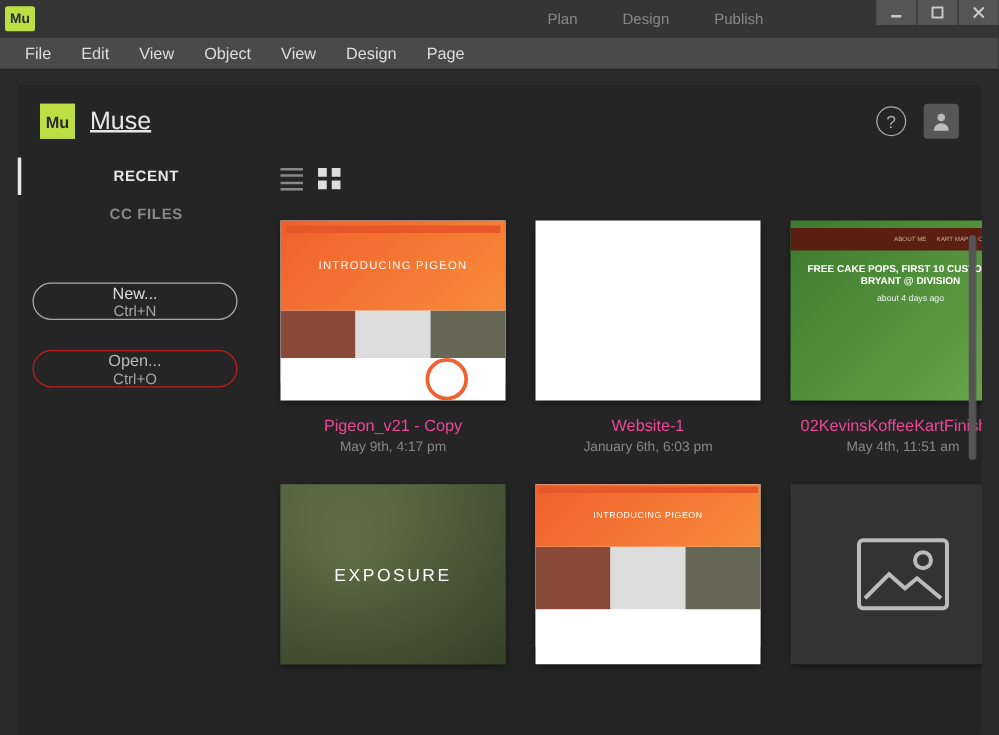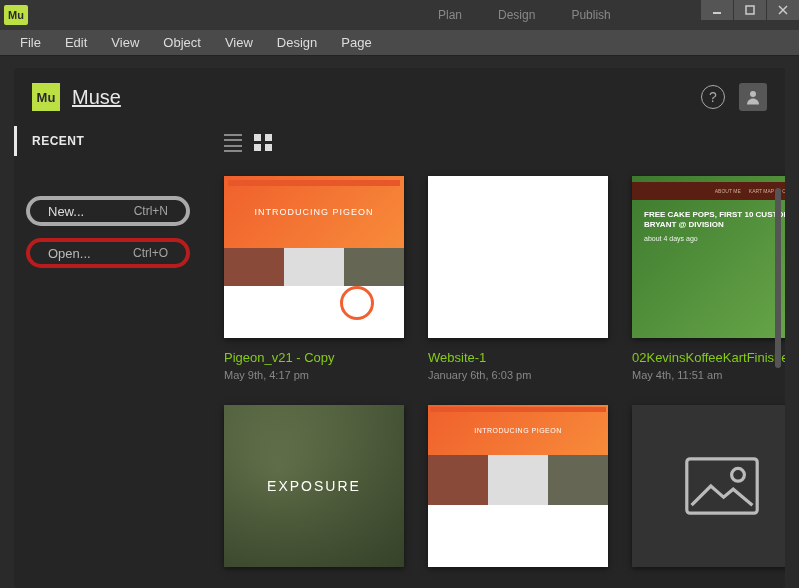--- a/index.html
+++ b/index.html
@@ -16,38 +16,38 @@
 .menuitem { padding: 16px 12px; color: #ddd; font-size: 13px; cursor: pointer; }
 .workspace { height: 532px; padding: 12px 14px 0 14px; }
 .panel { width: 100%; height: 100%; background: #252525; border-radius: 4px; position: relative; overflow: hidden; }
 .panel-header { height: 58px; display: flex; align-items: center; padding: 0 18px; }
 .mu-box { width: 28px; height: 28px; border: 2px solid #bce044; background: #bce044; color: #2a2a2a; font-weight: bold; font-size: 13px; display: flex; align-items: center; justify-content: center; margin-right: 12px; }
 .app-title { font-size: 20px; color: #e8e8e8; font-weight: 300; text-decoration: underline; }
 .header-right { margin-left: auto; display: flex; align-items: center; gap: 14px; }
 .help-circle { width: 24px; height: 24px; border: 1px solid #aaa; border-radius: 50%; display: flex; align-items: center; justify-content: center; color: #aaa; font-size: 14px; cursor: pointer; }
 .user-box { width: 28px; height: 28px; background: #575757; border-radius: 3px; display: flex; align-items: center; justify-content: center; cursor: pointer; }
 .user-box svg { width: 18px; height: 18px; fill: #bbb; }
-.panel-body { display: flex; height: calc(100% - 58px); }
+.panel-body { display: flex; height: calc(100% - 58px); text-align: center; }
 .sidebar { width: 200px; padding: 0 12px 0 0; }
 .side-tab { padding: 8px 0 8px 18px; color: #888; font-size: 12px; font-weight: bold; letter-spacing: 0.5px; cursor: pointer; }
 .side-tab.active { color: #e8e8e8; border-left: 3px solid #e8e8e8; padding-left: 15px; }
 .side-actions { margin-top: 40px; padding: 0 12px; }
-.pill-btn { border: 4px solid #b91c1c; border-radius: 20px; height: 30px; display: flex; align-items: center; justify-content: space-between; padding: 0 18px; color: #bbb; font-size: 13px; margin-bottom: 12px; cursor: pointer; }
+.pill-btn { border: 1px solid #b91c1c; border-radius: 20px; height: 30px; display: flex; align-items: center; justify-content: space-between; padding: 0 18px; color: #bbb; font-size: 13px; margin-bottom: 24px; cursor: pointer; flex-direction: column; }
 .pill-btn.primary { border-color: #aaa; color: #ddd; }
 .shortcut { color: #a3a3a3; font-size: 12px; }
 .content { flex: 1; padding: 50px 26px 0 10px; overflow-y: auto; position: relative; }
 .toggles { position: absolute; top: 8px; left: 10px; display: flex; gap: 12px; }
 .toggle-btn { width: 18px; height: 18px; cursor: pointer; display: flex; flex-direction: column; justify-content: space-between; }
 .list-lines span { height: 2px; background: #888; display: block; }
 .toggle-btn.grid-view { flex-direction: row; flex-wrap: wrap; gap: 2px; }
 .grid-cell { width: 7px; height: 7px; background: #ddd; }
 .cards { display: grid; grid-template-columns: repeat(3, 180px); gap: 24px 24px; }
 .card { cursor: pointer; }
-.thumb { width: 180px; height: 162px; background: #fff; position: relative; overflow: hidden; box-shadow: 0 2px 6px rgba(0,0,0,0.5); }
-.thumb-title { font-size: 13px; color: #84cc16; margin-top: 12px; white-space: nowrap; overflow: hidden; text-overflow: ellipsis; }
+.thumb { width: 180px; height: 144px; background: #fff; position: relative; overflow: hidden; box-shadow: 0 2px 6px rgba(0,0,0,0.5); }
+.thumb-title { font-size: 13px; color: #ec4899; margin-top: 12px; white-space: nowrap; overflow: hidden; text-overflow: ellipsis; }
 .thumb-date { font-size: 11px; color: #888; margin-top: 4px; }
 
 .t1 .hero { height: 72px; background: linear-gradient(135deg,#f0602c,#f78b3a); display: flex; align-items: center; justify-content: center; color: #fff; font-size: 9px; letter-spacing: 1px; position: relative; }
 .t1 .bar { position: absolute; top: 4px; left: 4px; right: 4px; height: 6px; background: #e8572a; }
 .t1 .strip { height: 38px; display: flex; }
 .t1 .strip div { flex: 1; background: #8a4a3a; }
 .t1 .strip div:nth-child(2) { background: #ddd; }
 .t1 .strip div:nth-child(3) { background: #665; }
 .t1 .below { height: 20px; background: #fff; position: relative; }
 .t1 .circle { width: 34px; height: 34px; border: 3px solid #f06030; border-radius: 50%; position: absolute; right: 30px; bottom: -14px; }
@@ -122,20 +122,21 @@
           <svg viewBox="0 0 24 24">
               <circle cx="12" cy="8" r="4"></circle>
               <path d="M4 22c0-5 4-8 8-8s8 3 8 8z"></path>
             </svg>
         </div>
       </div>
     </div>
     <div class="panel-body">
       <div class="sidebar">
         <div class="side-tab active">RECENT</div>
+        <div class="side-tab">CC FILES</div>
         <div class="side-actions">
           <div class="pill-btn primary">
             <span>New...</span>
             <span class="shortcut">Ctrl+N</span>
           </div>
           <div class="pill-btn">
             <span>Open...</span>
             <span class="shortcut">Ctrl+O</span>
           </div>
         </div>

